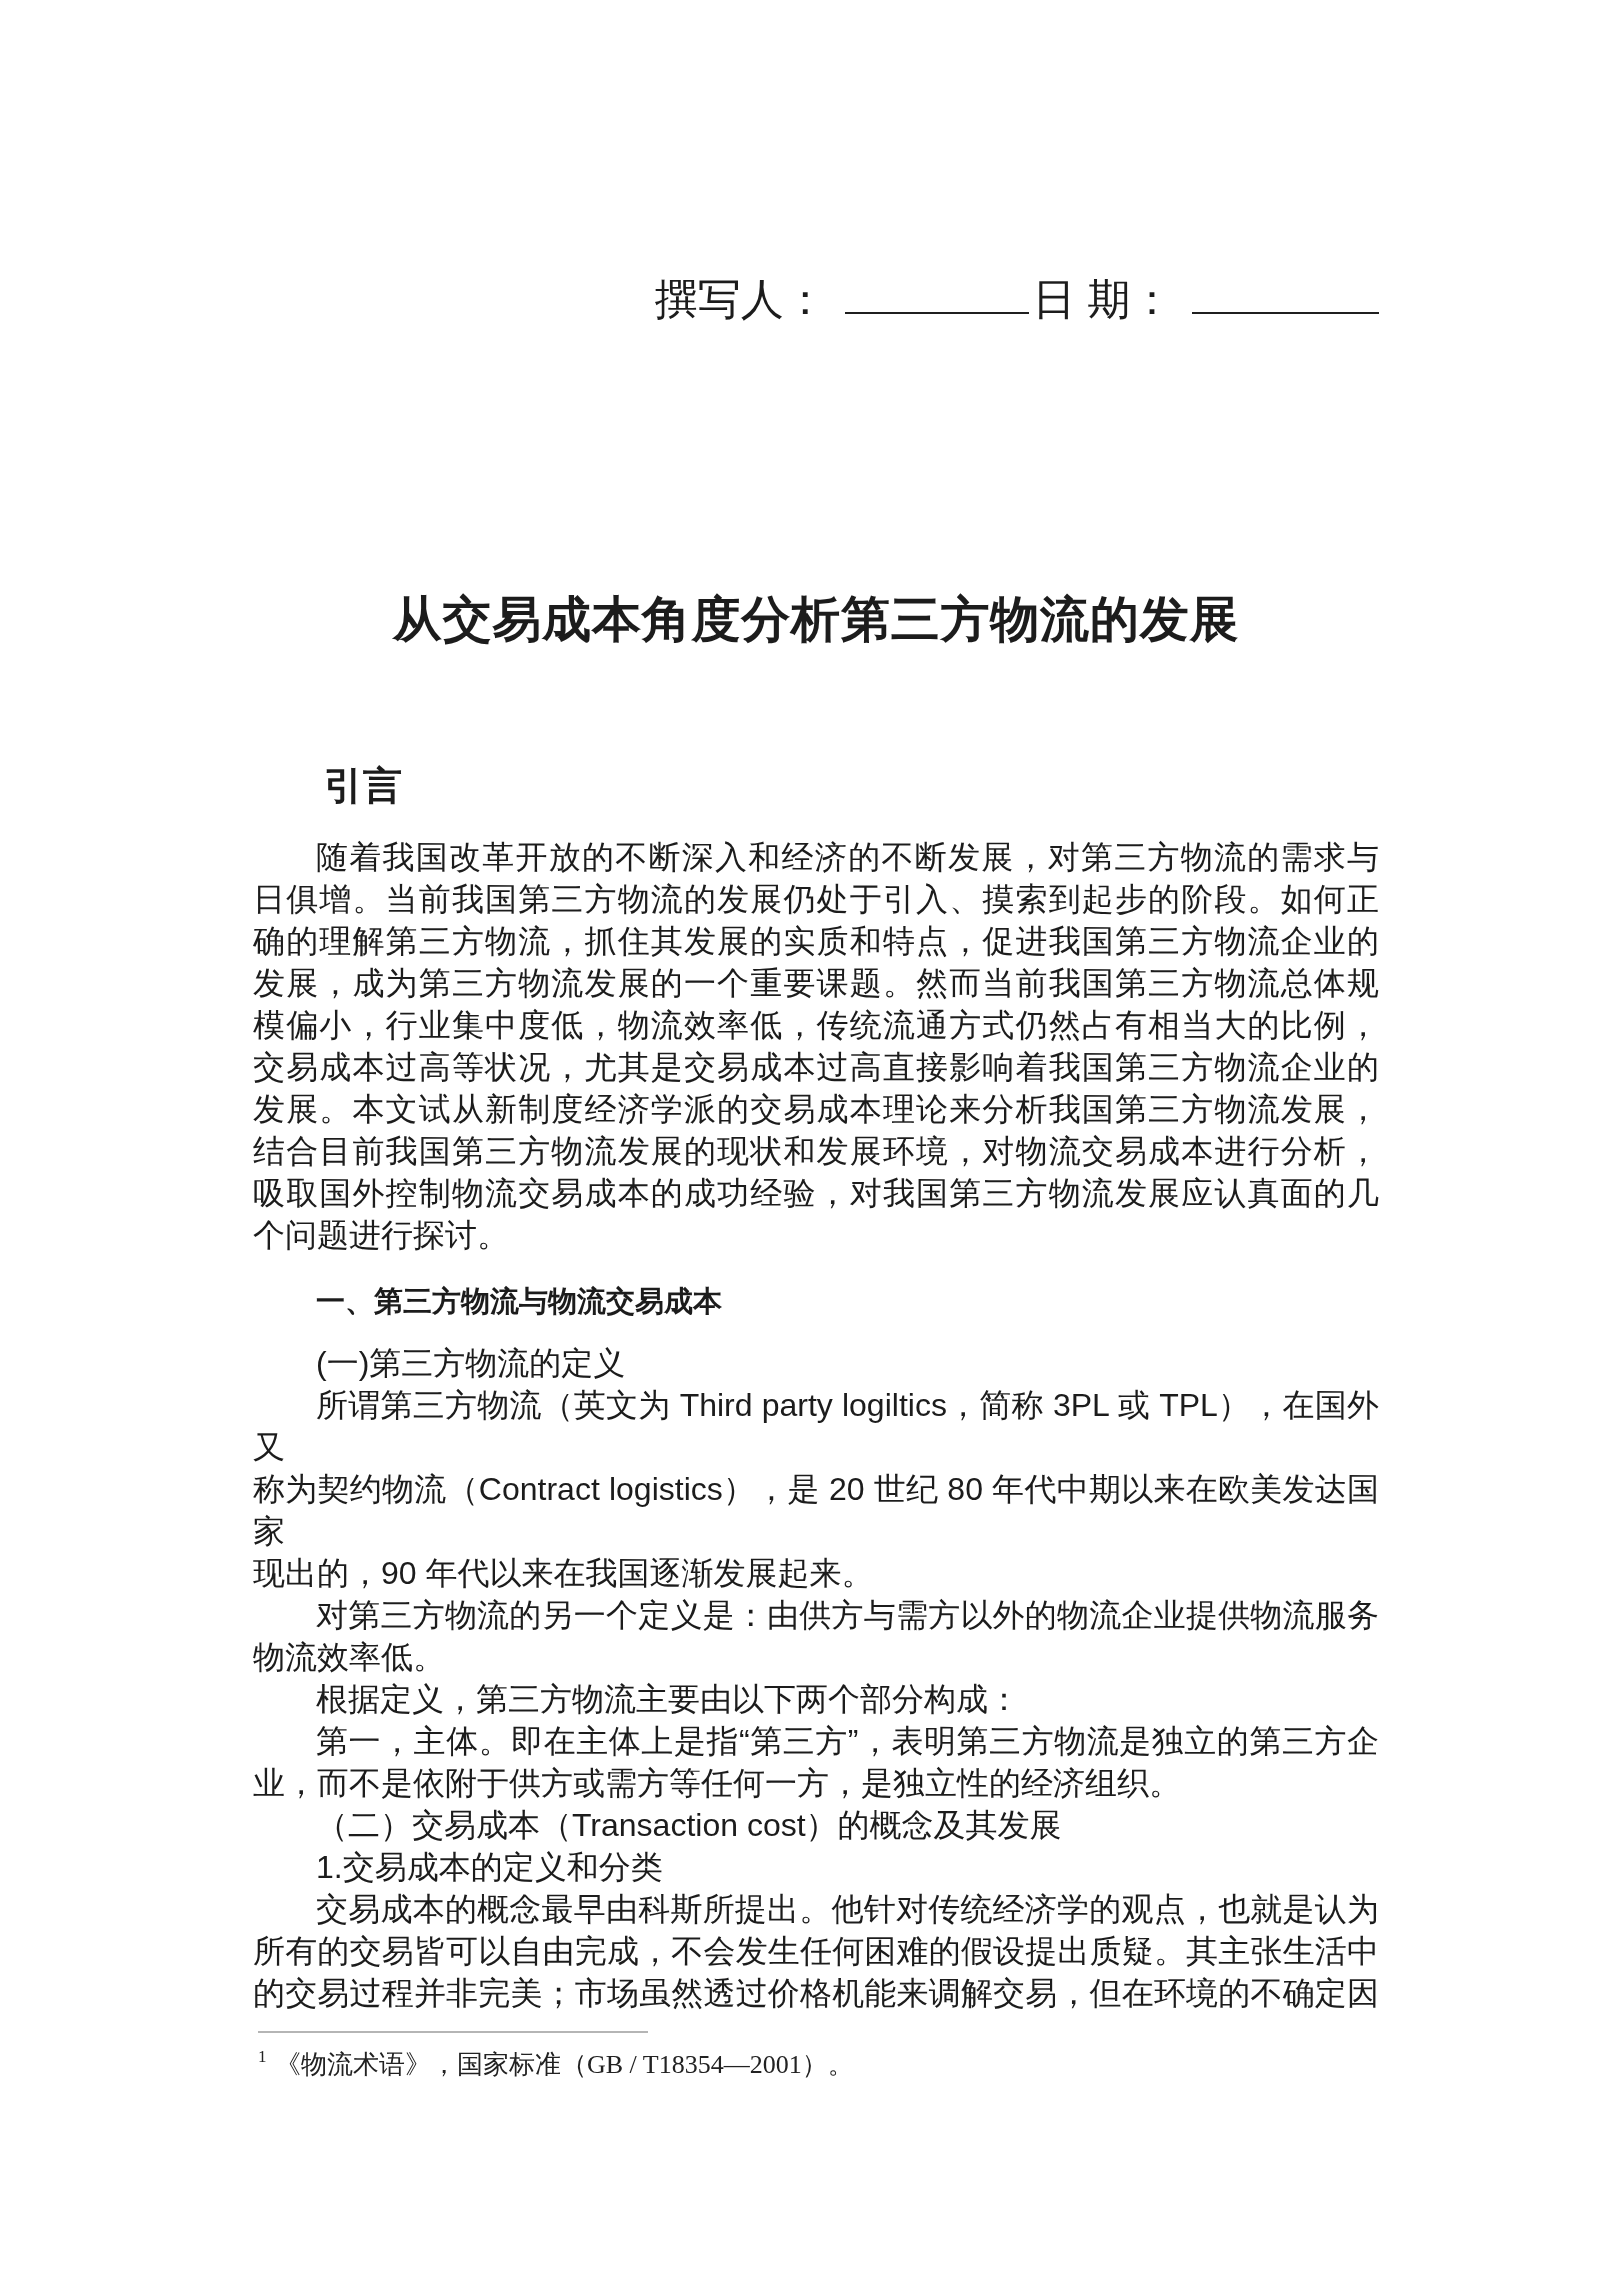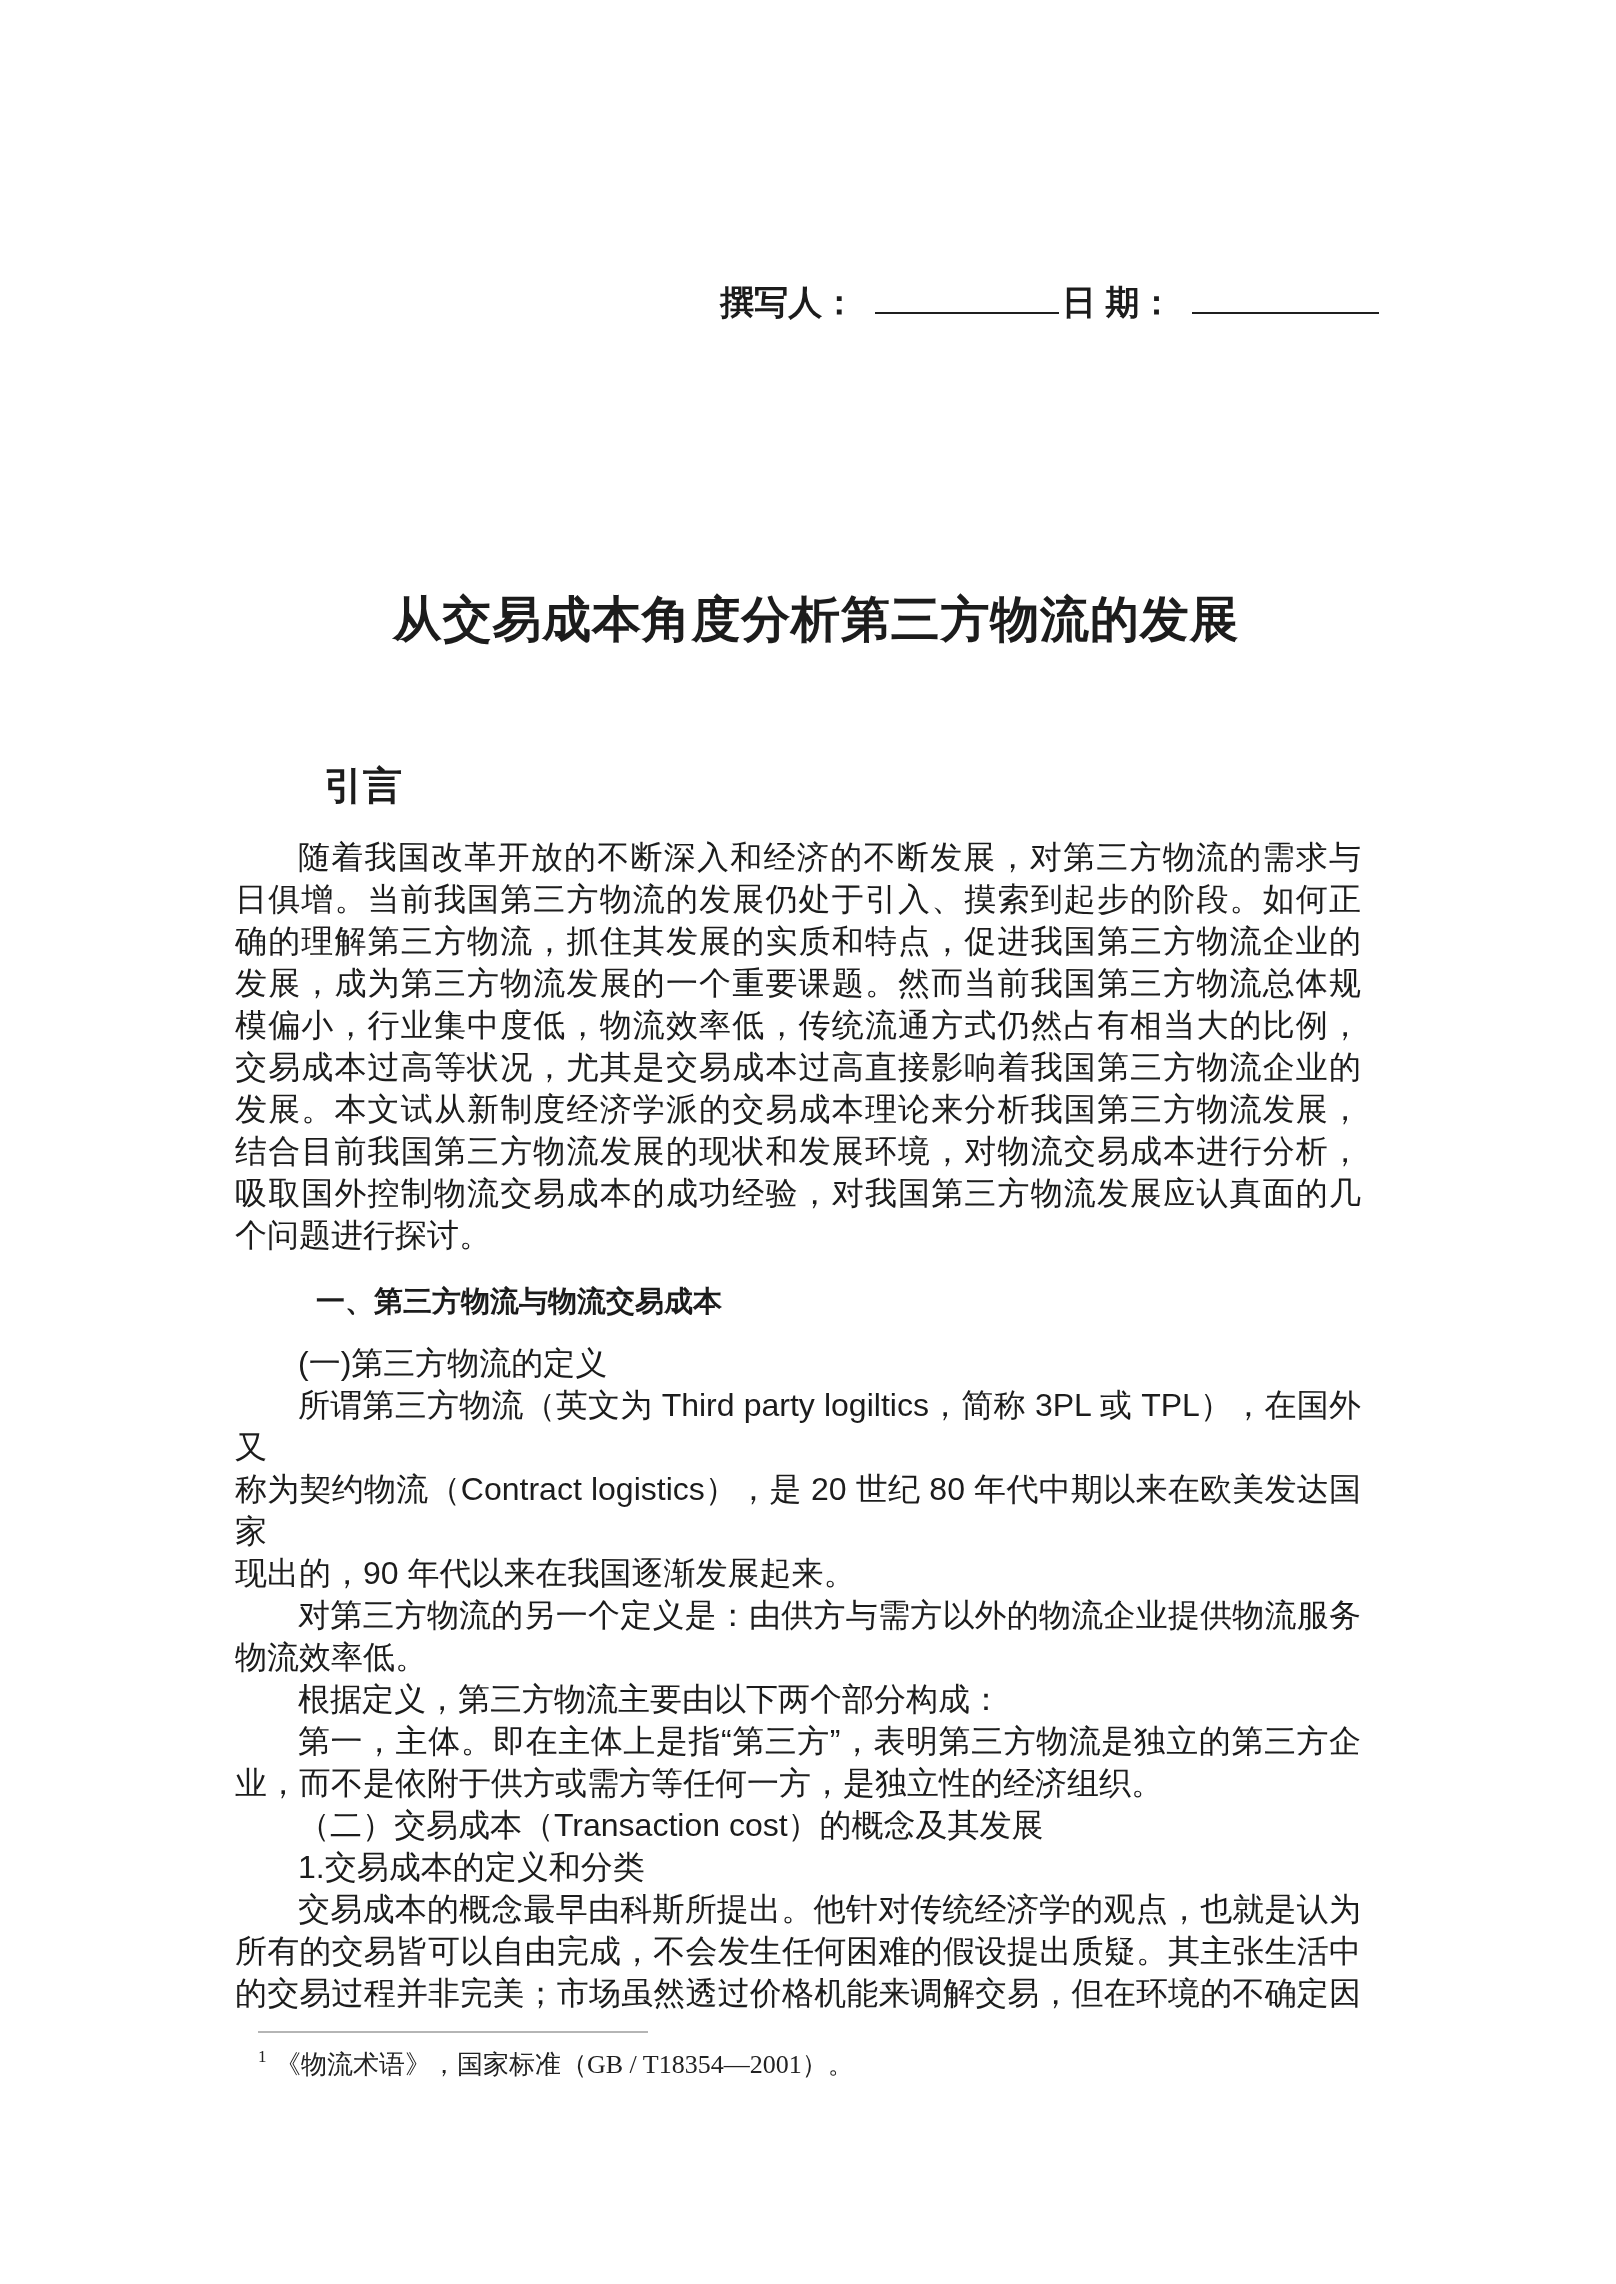--- a/index.html
+++ b/index.html
@@ -9,21 +9,21 @@
     background:#ffffff;
     font-family:"Liberation Sans","DejaVu Sans",sans-serif;
     color:#1c1c1c;
     overflow:hidden;
   }
   .abs{position:absolute;}
   
   #header-row{
     top:278px;left:253px;width:1126px;
     text-align:right;
-    font-size:34px;font-weight:bold;line-height:40px;
+    font-size:43px;font-weight:normal;line-height:40px;
     white-space:nowrap;
   }
   .blank{
     display:inline-block;
     border-bottom:2.5px solid #1f1f1f;
     height:34px;
     vertical-align:baseline;
     margin-left:18.5px;
   }
   .blank-author{width:184px;margin-right:3.4px;}
@@ -39,21 +39,21 @@
   #intro-heading{
     top:762px;left:324px;
     font-size:39px;font-weight:600;line-height:47px;
   }
   #section1-heading{
     top:1278px;left:316px;
     font-size:29px;font-weight:bold;line-height:47px;
   }
   
   .bodyblock{
-    left:235px;width:1126px;
+    left:253px;width:1126px;
     font-size:32px;line-height:42px;
     font-weight:400;
   }
   #intro-para{top:836px;}
   #main-block{top:1342px;}
   .para{margin:0;}
   .line{white-space:nowrap;}
   .line.fill{
     white-space:normal;
     text-align:justify;

